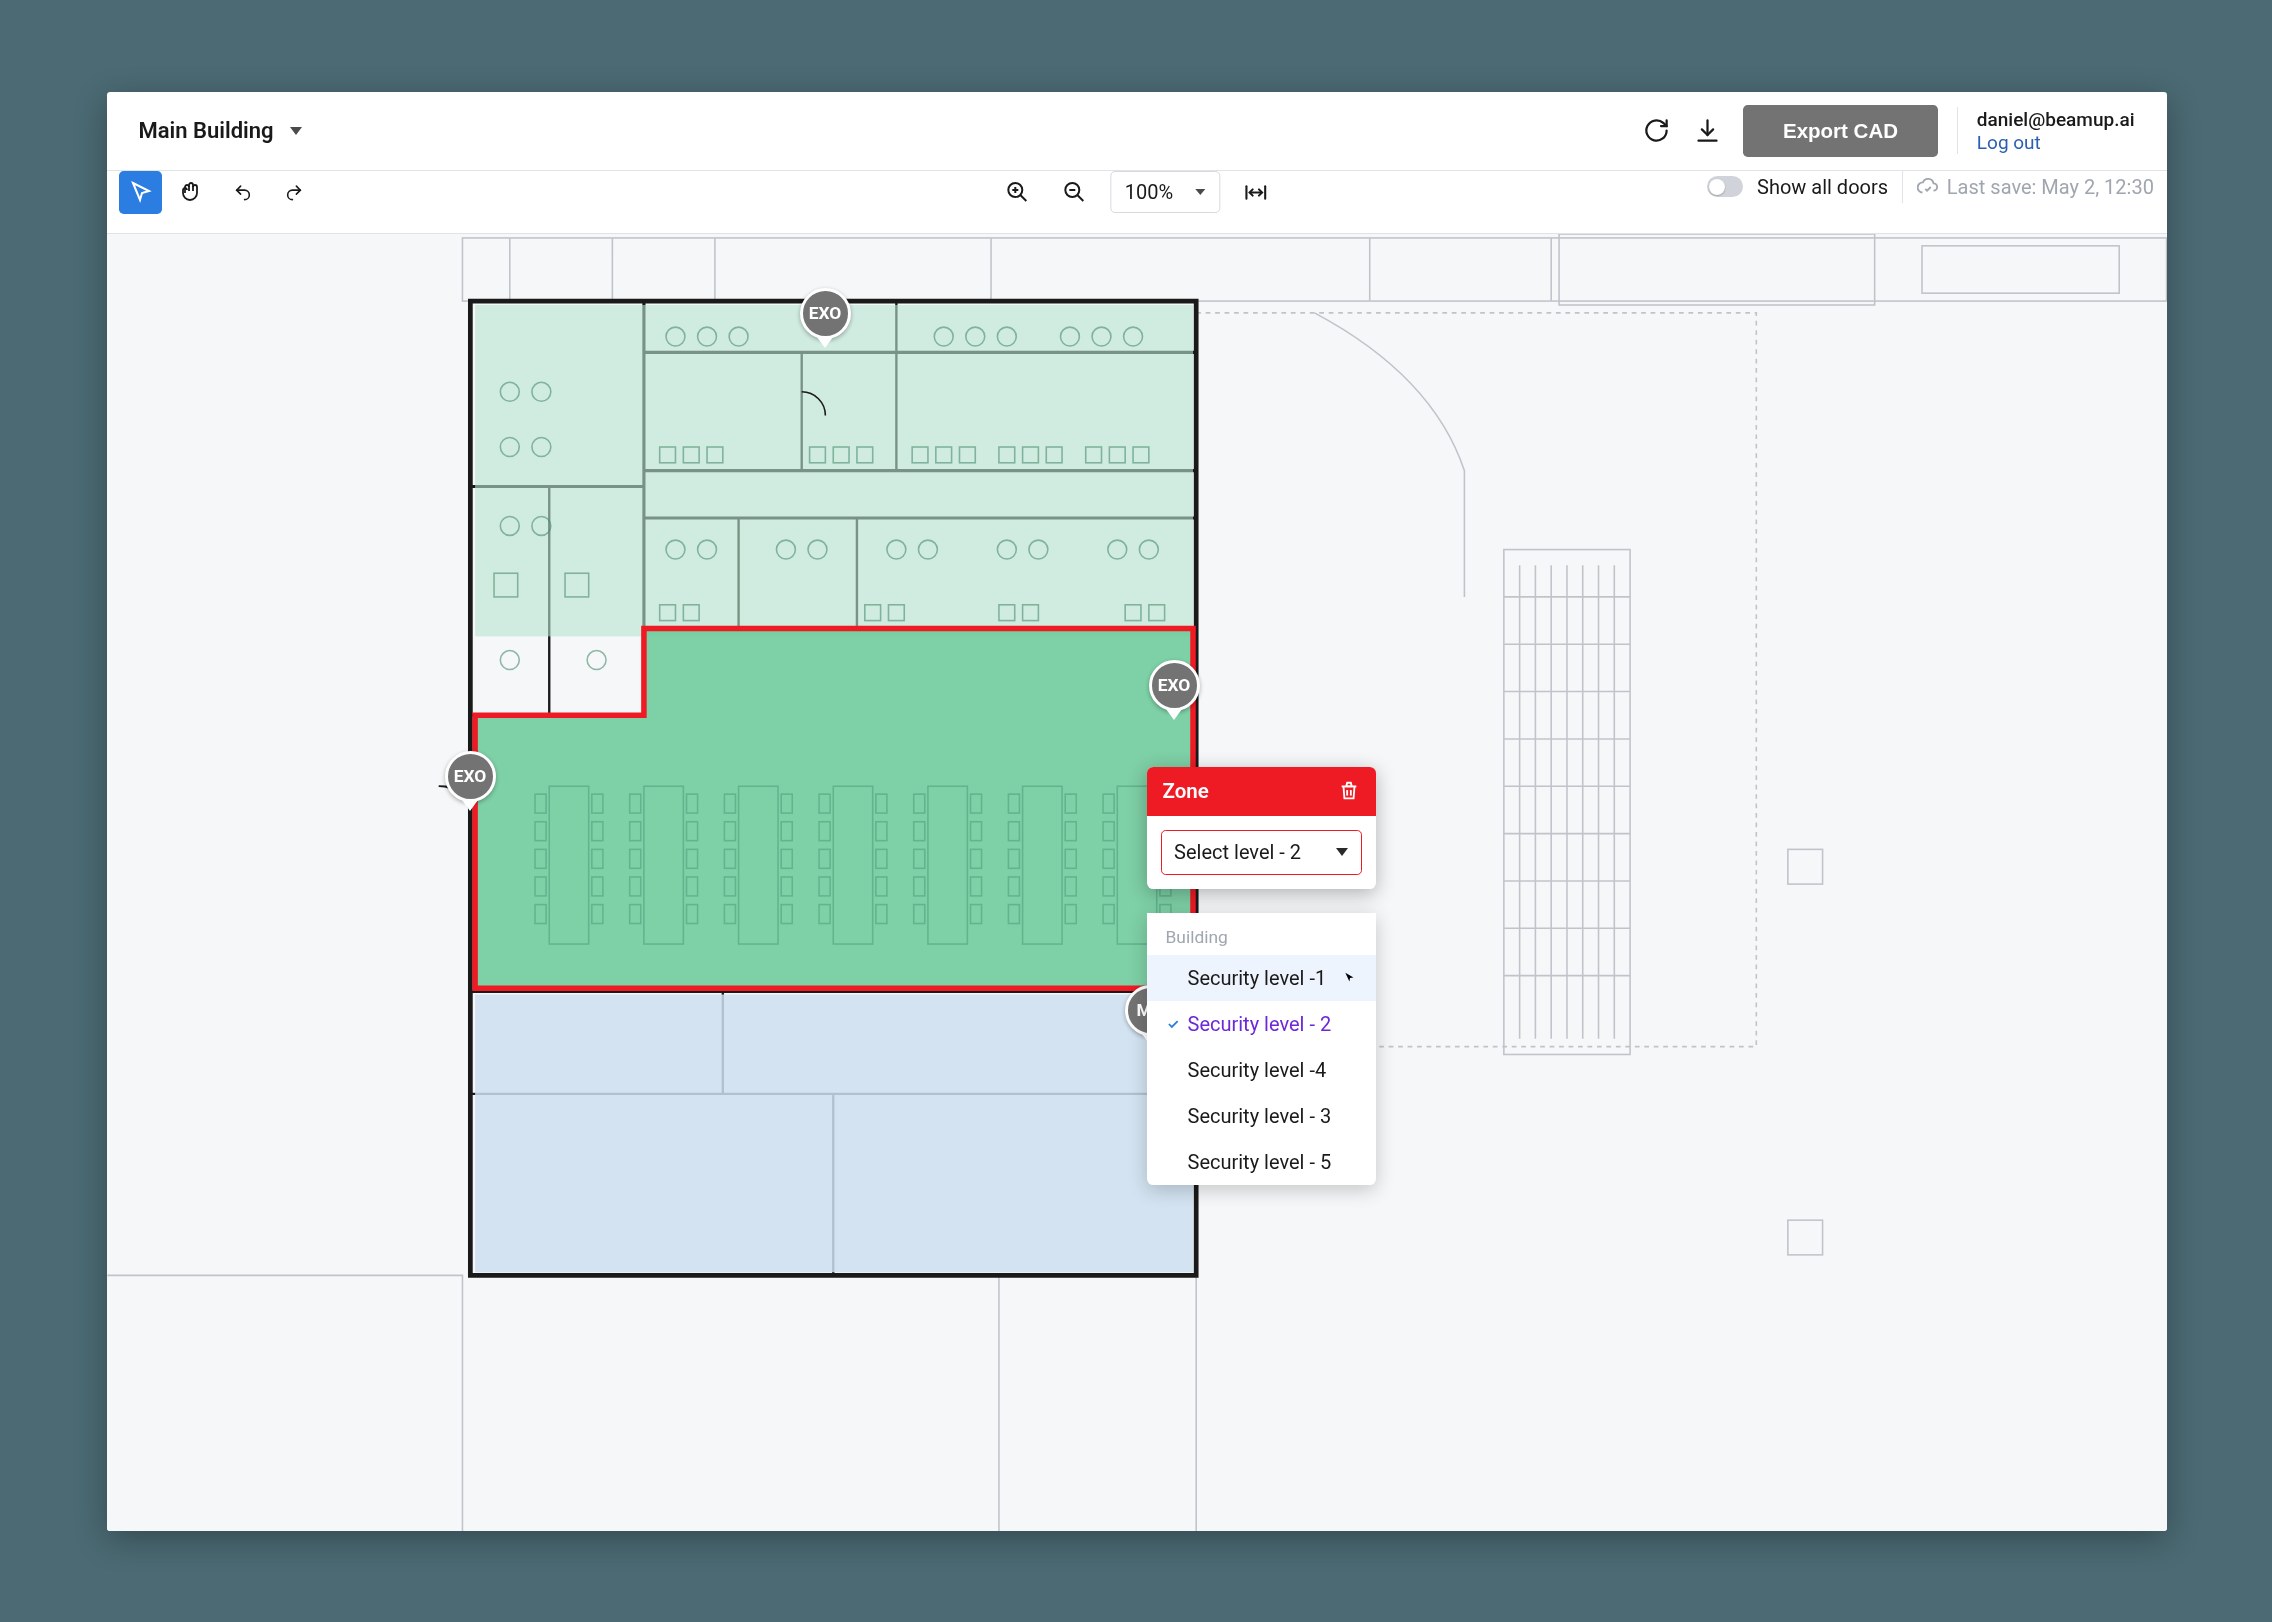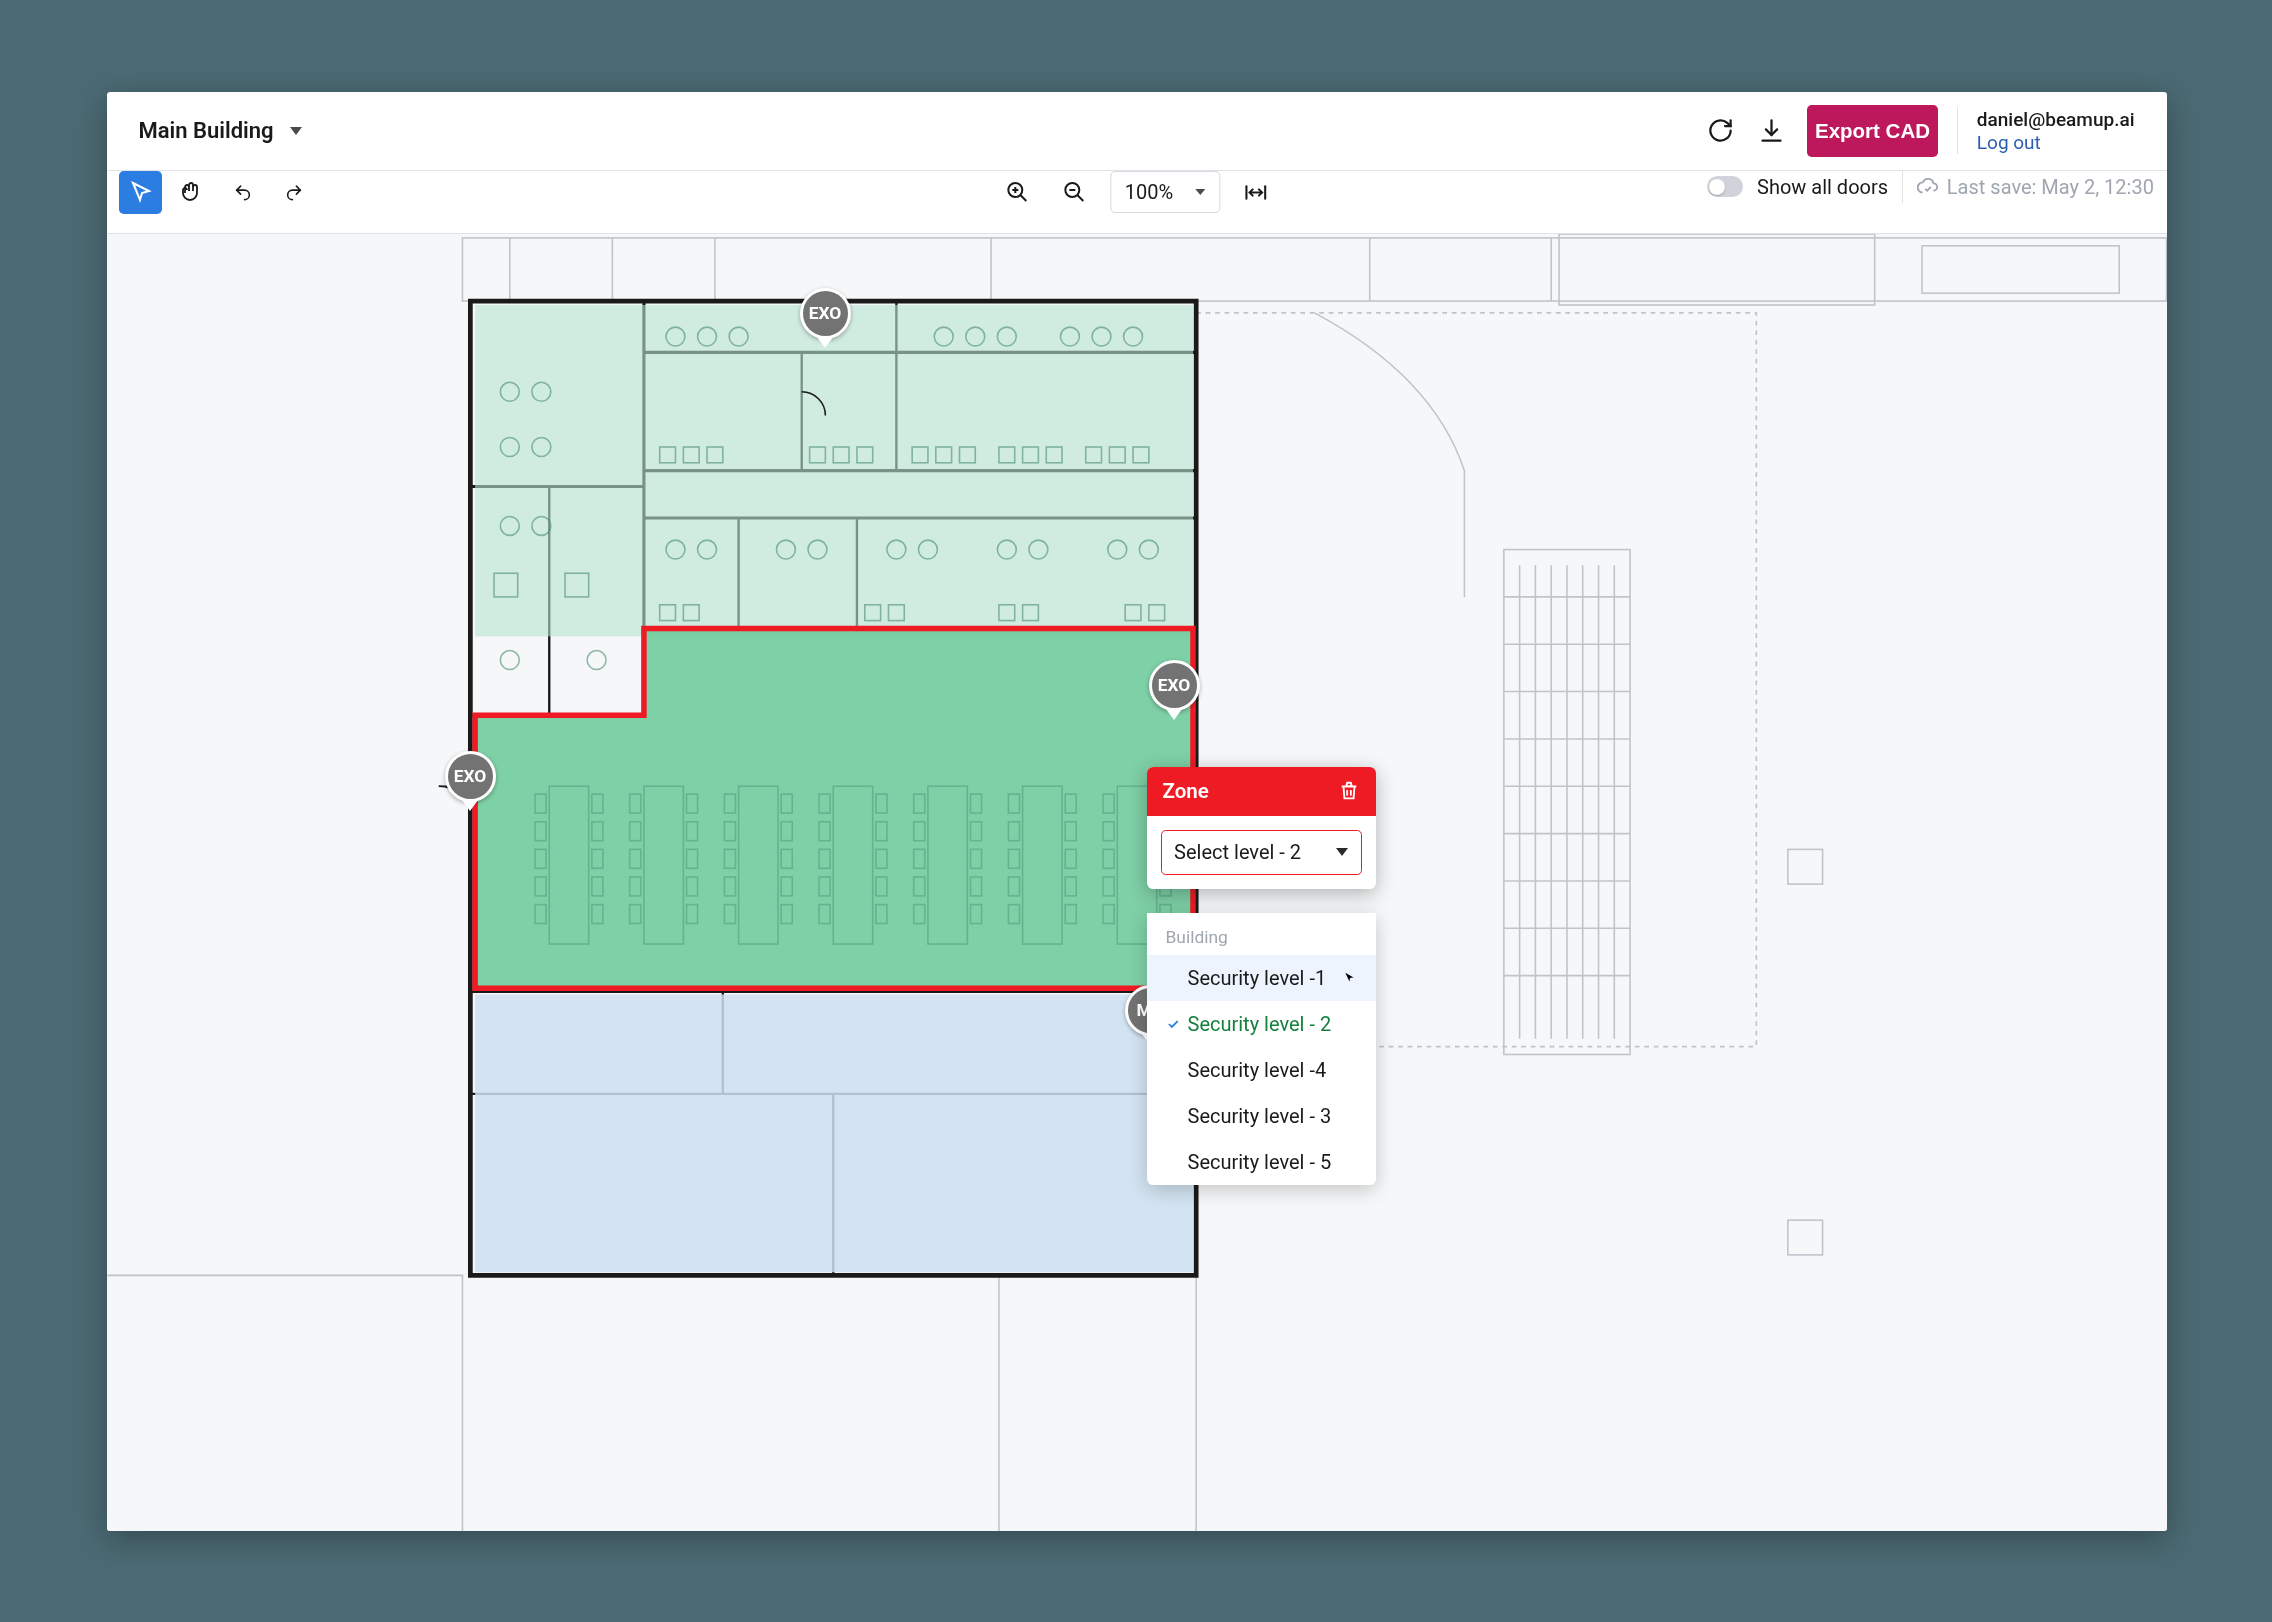--- a/index.html
+++ b/index.html
@@ -60,25 +60,25 @@
     }
     .icon-btn {
       width: 32px;
       height: 32px;
       display:flex;
       align-items:center;
       justify-content:center;
       cursor:pointer;
     }
     .export-btn {
-      background: #be185d;
+      background: #737373;
       color: #fff;
       font-size: 20.5px;
       font-weight: 600;
-      padding: 14px 8px;
+      padding: 14px 40px;
       border-radius: 4.7px;
       border:none;
       cursor:pointer;
     }
     .divider-v {
       width:0.8px;
       height:47px;
       background:#e0e3e8;
     }
     .user-block {
@@ -281,21 +281,21 @@
       cursor:pointer;
       display:flex;
       align-items:center;
       gap:8px;
       position:relative;
     }
     .dd-item.hover {
       background:#eef4fe;
     }
     .dd-item.selected {
-      color:#15803d;
+      color:#6d28d9;
     }
     .check-icon {
       width:14px;
       flex-shrink: 0;
     }
     .cursor-arrow {
       position:absolute;
       right:19px;
     }
   </style>

